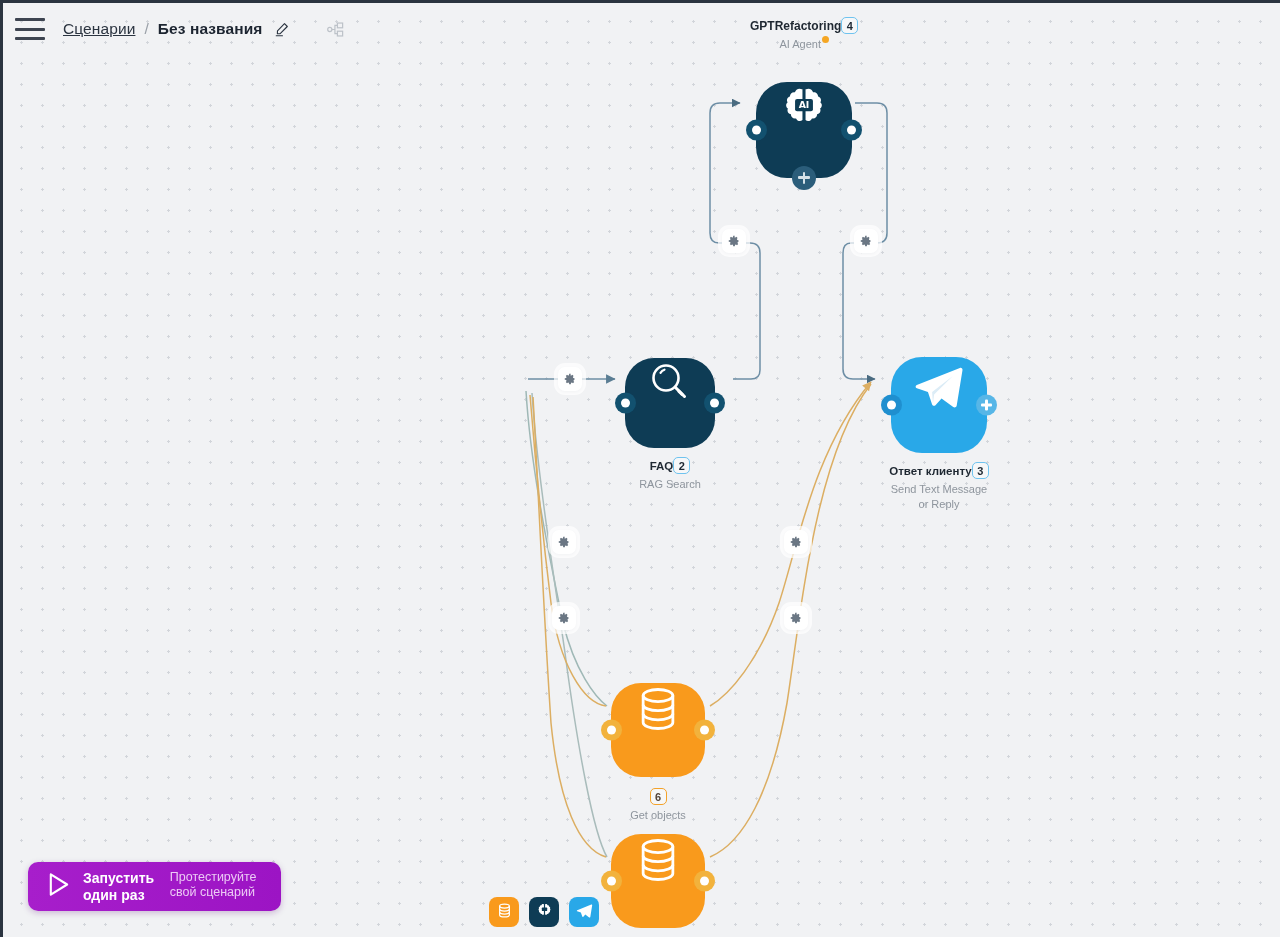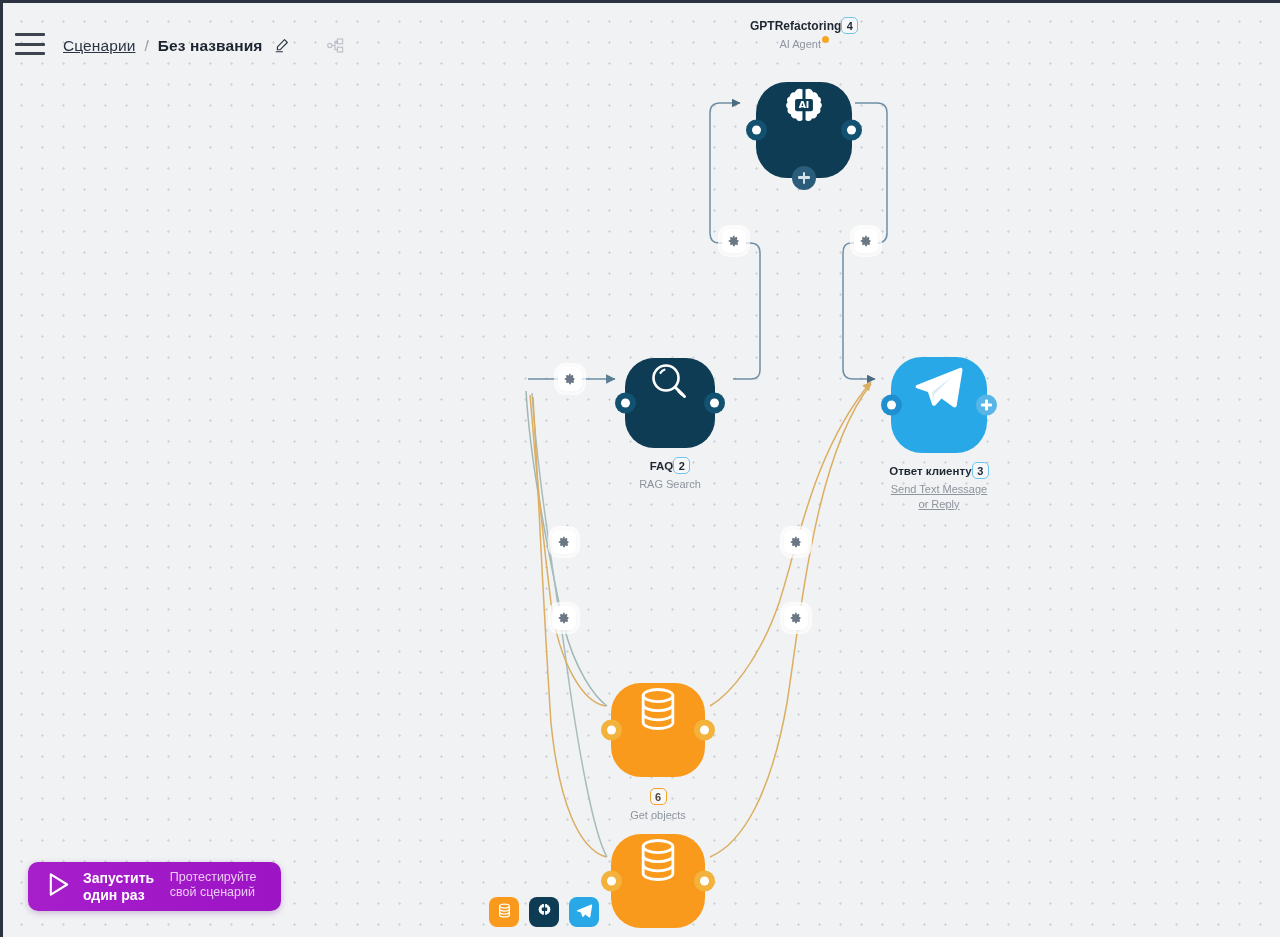--- a/index.html
+++ b/index.html
@@ -24,21 +24,21 @@
     background-color: #f1f2f4;
     background-image: radial-gradient(circle, #d2d5da 1px, transparent 1.1px);
     background-size: 21px 21px;
     background-position: 8px 8px;
   }
   
   #header {
     position: absolute;
     left: 0; top: 0;
     width: 1167px; height: 52px;
-    display: flex; align-items: flex-end;
+    display: flex; align-items: center;
     padding-left: 12px;
     z-index: 40;
     pointer-events: none;
   }
   .hdr-item { pointer-events: auto; }
   #hamburger {
     width: 30px; height: 22px;
     display: flex; flex-direction: column; justify-content: space-between;
     margin-right: 18px; cursor: pointer;
   }
@@ -361,21 +361,21 @@
       </span>
       <span class="port left tg">
           <span class="dot"></span>
         </span>
       <span class="port right plus"></span>
     </div>
     <div class="node-label">
       <span>Ответ клиенту</span>
       <span class="badge">3</span>
     </div>
-    <div class="node-sub" style="max-width:104px;text-decoration:underline;">Send Text Message or Reply</div>
+    <div class="node-sub" style="max-width:104px;">Send Text Message or Reply</div>
   </div>
 
   <div class="node" style="left:608px; top:656px;">
     <div class="node-box orange sq94" style="width:94px;height:94px;border-radius:30px;">
       <span>
         <svg width="52" height="52" viewBox="0 0 56 56">
           <ellipse cx="28" cy="13.5" rx="16" ry="6.5" fill="none" stroke="#fff" stroke-width="3"></ellipse>
           <path d="M12 13.5v29c0 3.6 7.2 6.5 16 6.5s16-2.9 16-6.5v-29" fill="none" stroke="#fff" stroke-width="3"></path>
           <path d="M12 23.3c0 3.6 7.2 6.5 16 6.5s16-2.9 16-6.5" fill="none" stroke="#fff" stroke-width="3"></path>
           <path d="M12 33.1c0 3.6 7.2 6.5 16 6.5s16-2.9 16-6.5" fill="none" stroke="#fff" stroke-width="3"></path>

